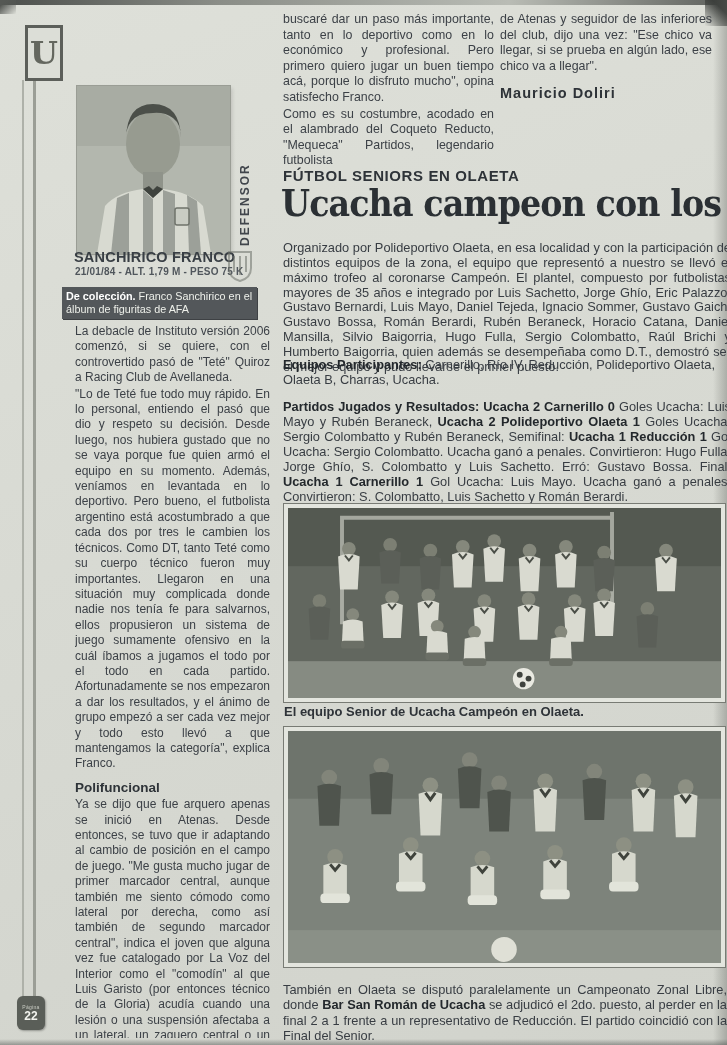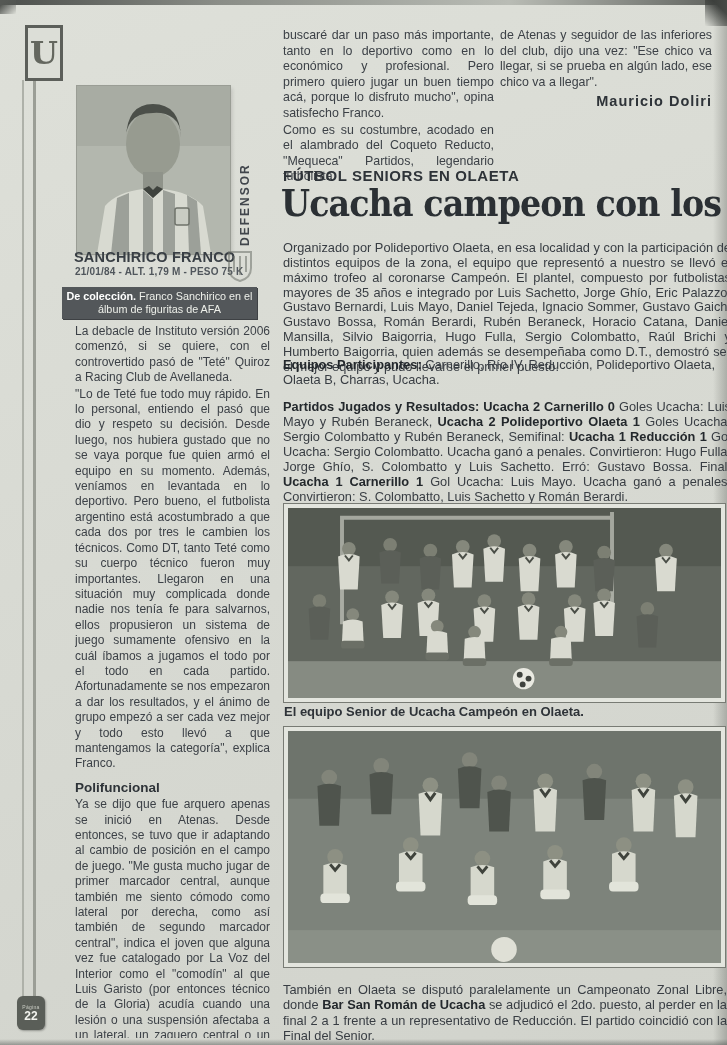--- a/index.html
+++ b/index.html
@@ -24,33 +24,33 @@
   .card-photo{position:absolute;left:77px;top:86px;width:153px;height:168px;background:#aeb2a9;
     box-shadow:0 0 0 1px #9a9d95, 2px 2px 4px rgba(0,0,0,.15);}
   .defensor{position:absolute;left:238px;top:86px;height:160px;writing-mode:vertical-rl;transform:rotate(180deg);
     font-weight:bold;font-size:12px;letter-spacing:2px;color:#41464c;}
   .card-name{position:absolute;left:74px;top:249px;width:175px;font-weight:bold;font-size:14.5px;
     letter-spacing:.2px;color:#383e44;white-space:nowrap;}
   .card-stats{position:absolute;left:75px;top:266px;width:175px;font-weight:bold;font-size:10px;
     letter-spacing:.2px;color:#50565c;white-space:nowrap;}
   .crest{position:absolute;left:227px;top:250px;opacity:.55;}
   .caption-box{position:absolute;left:62px;top:287px;width:187px;background:#53575a;color:#eef0ea;
-    font-size:10.8px;line-height:13px;text-align:center;padding:3px 4px;box-shadow:1px 1px 0 #3e4144;}
+    font-size:10.8px;line-height:13px;padding:3px 4px;box-shadow:1px 1px 0 #3e4144;}
   .caption-box b{color:#ffffff;}
   
   .leftcol{position:absolute;left:75px;top:324px;width:195px;height:714px;overflow:hidden;
     font-size:12px;line-height:15.4px;text-align:justify;color:#3c4147;}
   .leftcol p{margin:0 0 1px 0;}
   .leftcol h3{margin:8px 0 2px 0;font-size:13.5px;color:#2e3338;}
   
-  .topcol{position:absolute;top:28px;font-size:12.4px;line-height:15.6px;text-align:justify;color:#3c4147;}
+  .topcol{position:absolute;top:12px;font-size:12.4px;line-height:15.6px;text-align:justify;color:#3c4147;}
   .topcol p{margin:0 0 1px 0;}
   .topcol.mid{left:283px;width:211px;}
   .topcol.right{left:500px;width:212px;}
-  .byline{margin-top:4px;text-align:right;font-weight:bold;font-size:14.5px;letter-spacing:1px;color:#2e3338;}
+  .byline{margin-top:12px;text-align:left;font-weight:bold;font-size:14.5px;letter-spacing:1px;color:#2e3338;}
   
   .kicker{position:absolute;left:283px;top:167px;font-weight:bold;font-size:15px;letter-spacing:.6px;color:#2e3338;}
   .headline{position:absolute;left:281px;top:181px;width:460px;font-family:"DejaVu Serif",serif;
     font-weight:bold;font-size:37px;letter-spacing:-1px;color:#2b3034;transform:scaleX(.9);transform-origin:left;white-space:nowrap;}
   .intro{position:absolute;left:283px;top:228px;width:448px;font-size:12.8px;line-height:14.9px;text-align:justify;color:#383d43;}
   .equipos{position:absolute;left:283px;top:344px;width:448px;font-size:12.8px;line-height:15px;text-align:left;color:#383d43;}
   .partidos{position:absolute;left:283px;top:386px;width:448px;font-size:12.8px;line-height:15px;text-align:justify;color:#383d43;}
   .equipos b,.partidos b{color:#23282c;}
   
   .photo{position:absolute;left:284px;width:441px;background:#666b64;border:4px solid #e3e5de;

